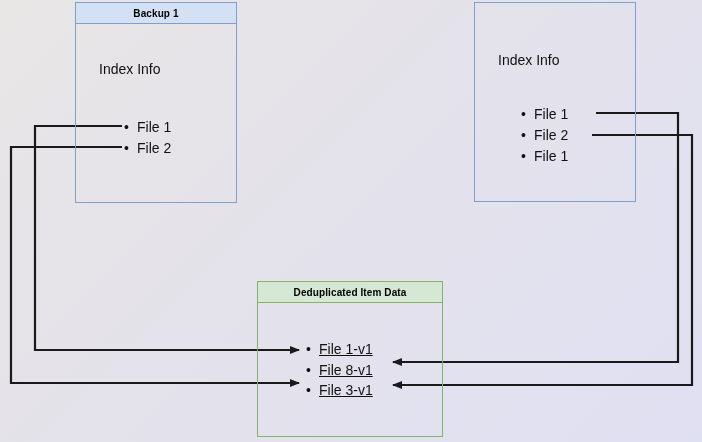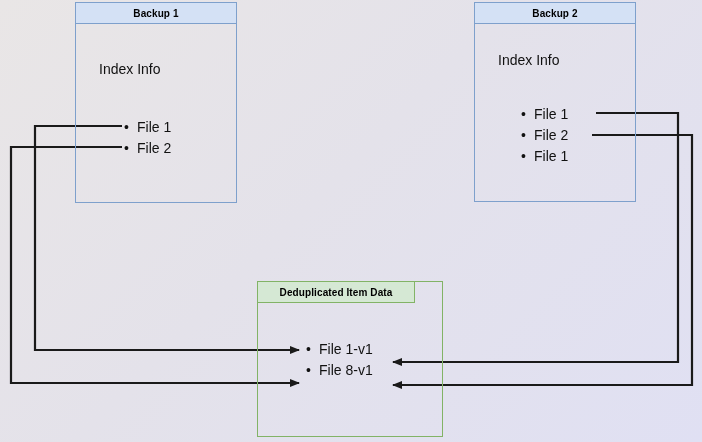--- a/index.html
+++ b/index.html
@@ -68,20 +68,21 @@
   .bullet-list li::before {
     content: "\2022";
     position: absolute;
     left: 0;
     top: 0;
     font-size: 14px;
     color: #111;
   }
   .bullet-list.wide li {
     line-height: 20.5px;
+    text-decoration: underline;
   }
   #wires {
     position: absolute;
     left: 0;
     top: 0;
     width: 702px;
     height: 442px;
     pointer-events: none;
   }
 </style>
@@ -110,32 +111,30 @@
   <div class="box-header" style="left:75px; top:2px; width:162px; height:22px;">
     <span>Backup 1</span>
   </div>
   <div class="index-label" style="left:99px; top:61px;">Index Info</div>
   <ul class="bullet-list" style="left:124px; top:117px;">
     <li>File 1</li>
     <li>File 2</li>
   </ul>
 
   <div class="box" style="left:474px; top:2px; width:162px; height:200px;"></div>
-  <div class="box-header" style="left:474px; top:2px; width:162px; height:22px;">
-    <span>Backup 2</span>
-  </div>
   <div class="index-label" style="left:498px; top:52px;">Index Info</div>
   <ul class="bullet-list" style="left:521px; top:104px;">
     <li>File 1</li>
     <li>File 2</li>
     <li>File 1</li>
   </ul>
 
   <div class="box green" style="left:257px; top:281px; width:186px; height:156px;"></div>
-  <div class="box-header green" style="left:257px; top:281px; width:158px; height:22px;">
+  <div class="box-header green" style="left:257px; top:281px; width:186px; height:22px;">
     <span>Deduplicated Item Data</span>
   </div>
   <ul class="bullet-list wide" style="left:306px; top:339px;">
     <li>File 1-v1</li>
     <li>File 8-v1</li>
+    <li>File 3-v1</li>
   </ul>
 
 </div>
 
 </body></html>

